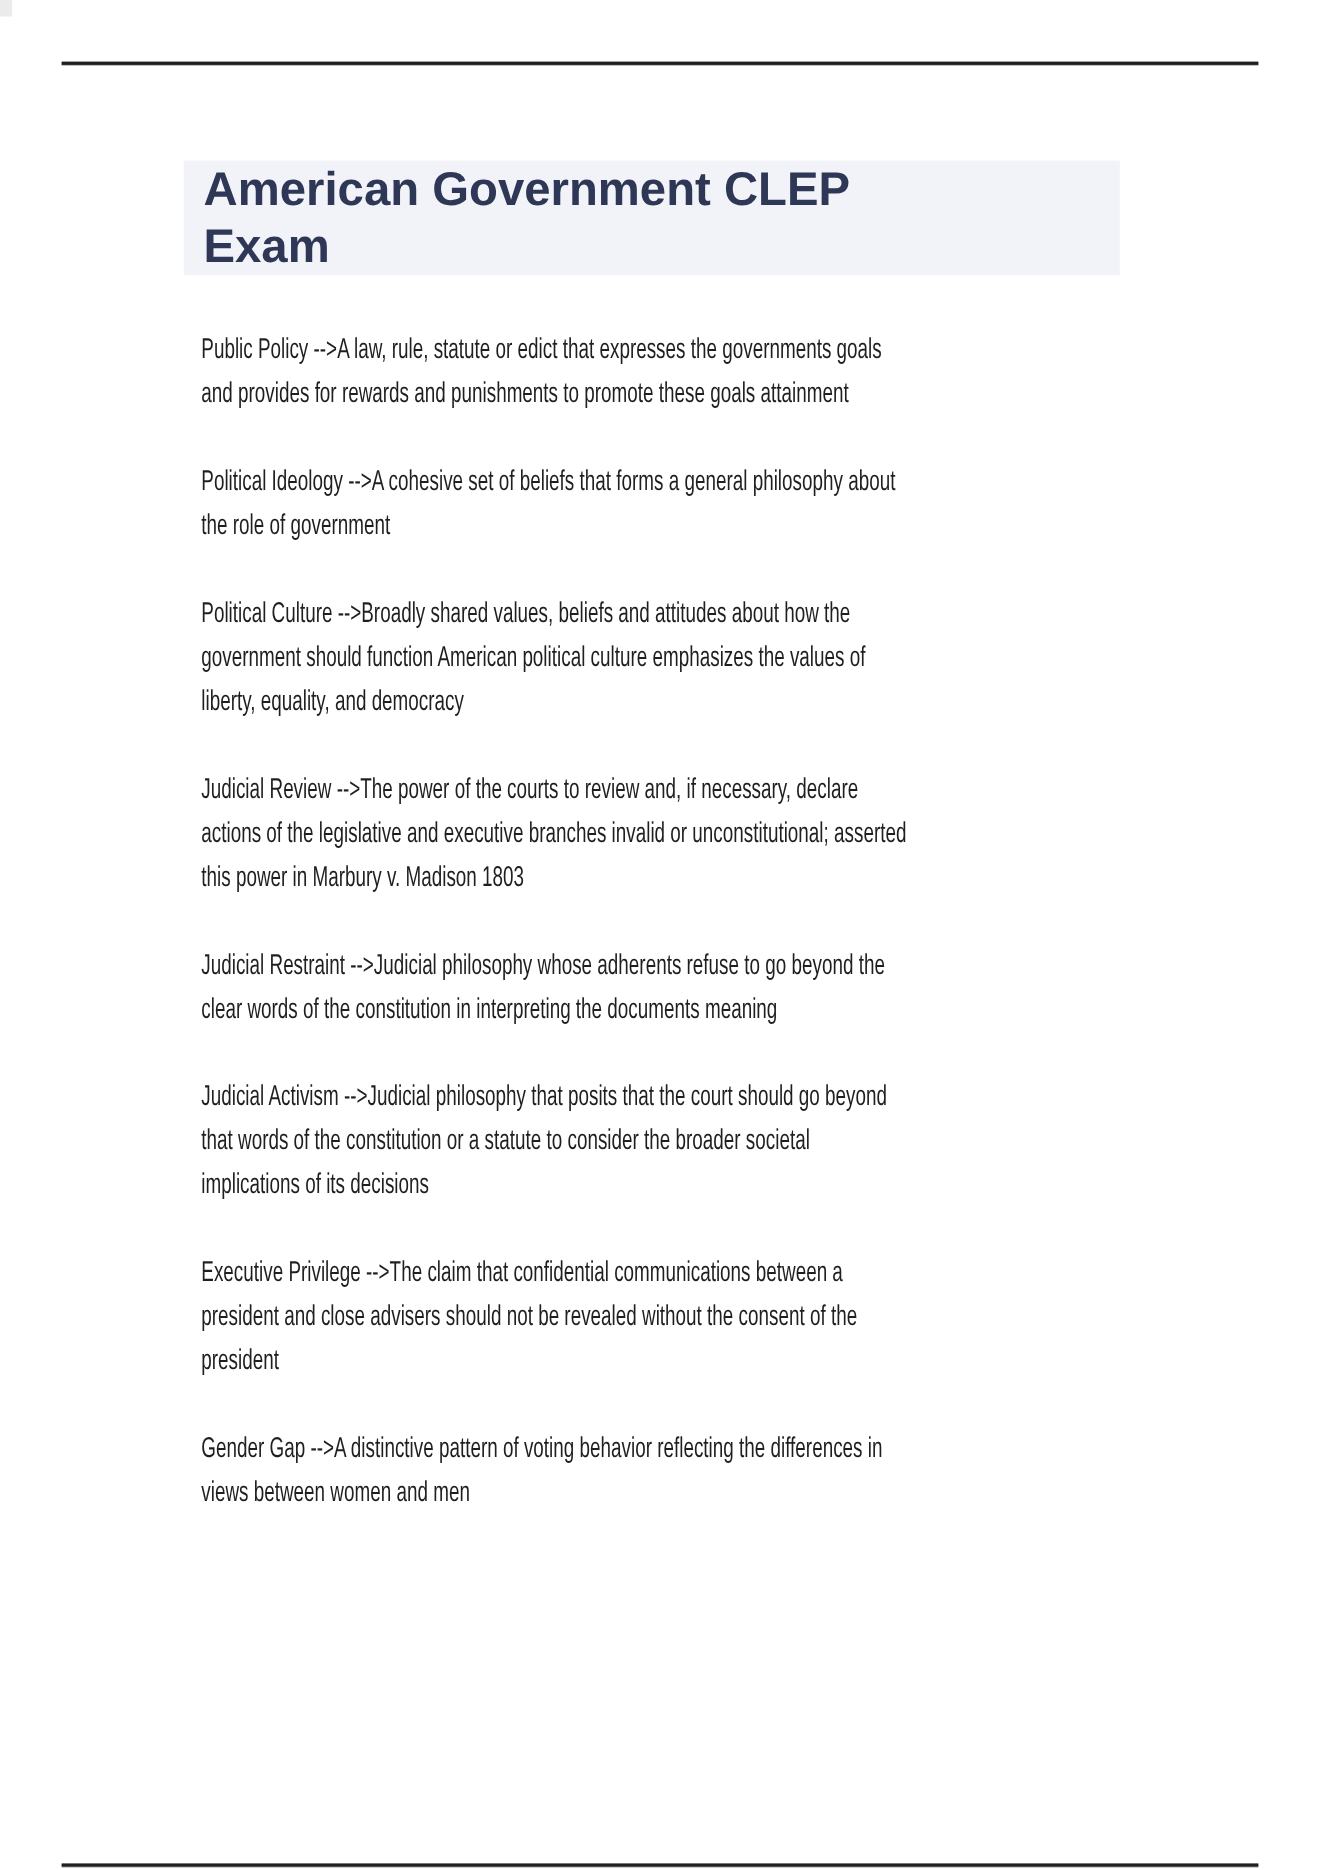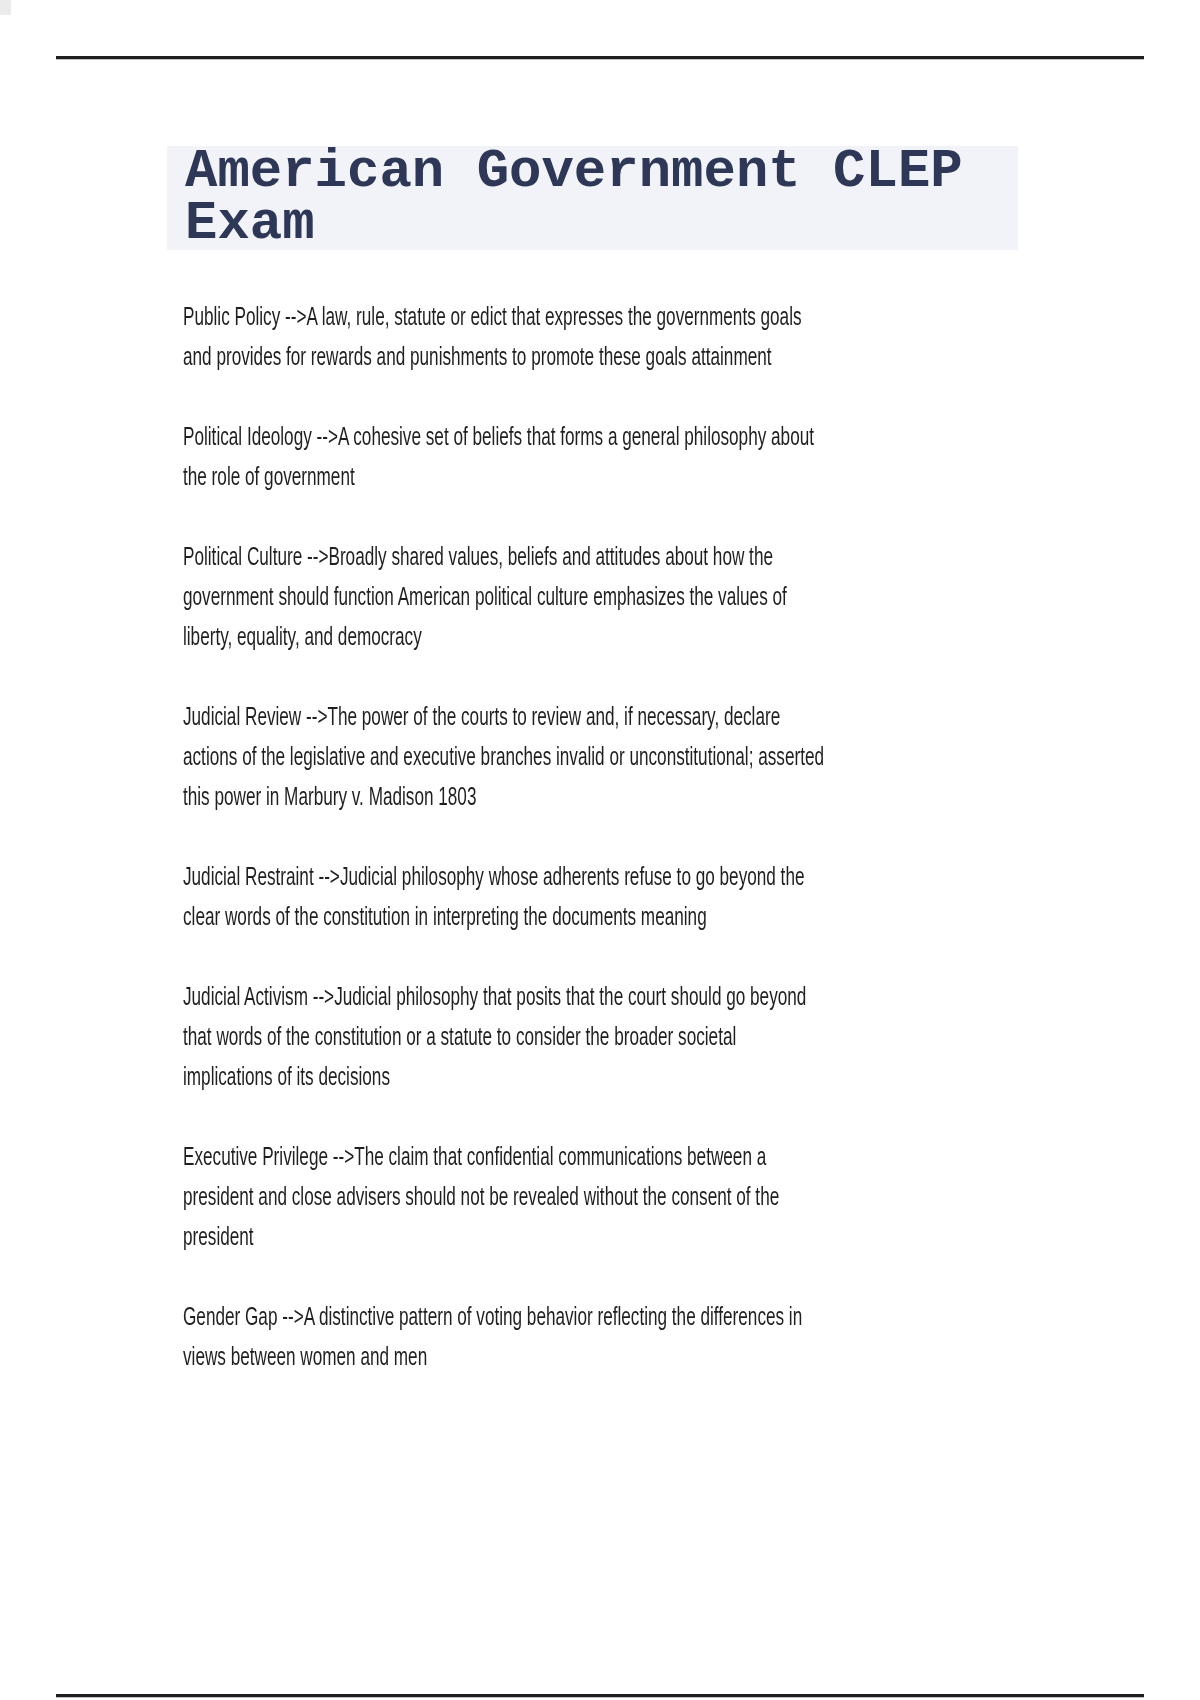--- a/index.html
+++ b/index.html
@@ -40,23 +40,23 @@
   .title-block {
     position: absolute;
     left: 167px;
     top: 146px;
     width: 833px;
     padding-left: 18px;
     background: #f2f3f8;
   }
   .title-text {
     margin: 0;
-    font-family: Liberation Mono, monospace;
+    font-family: Liberation Sans, sans-serif;
     font-weight: bold;
-    font-size: 54px;
+    font-size: 43px;
     line-height: 52px;
     color: #2e3856;
     white-space: pre-line;
     letter-spacing: 0px;
   }
   .content {
     position: absolute;
     left: 183px;
     top: 296px;
     width: 1160px;

